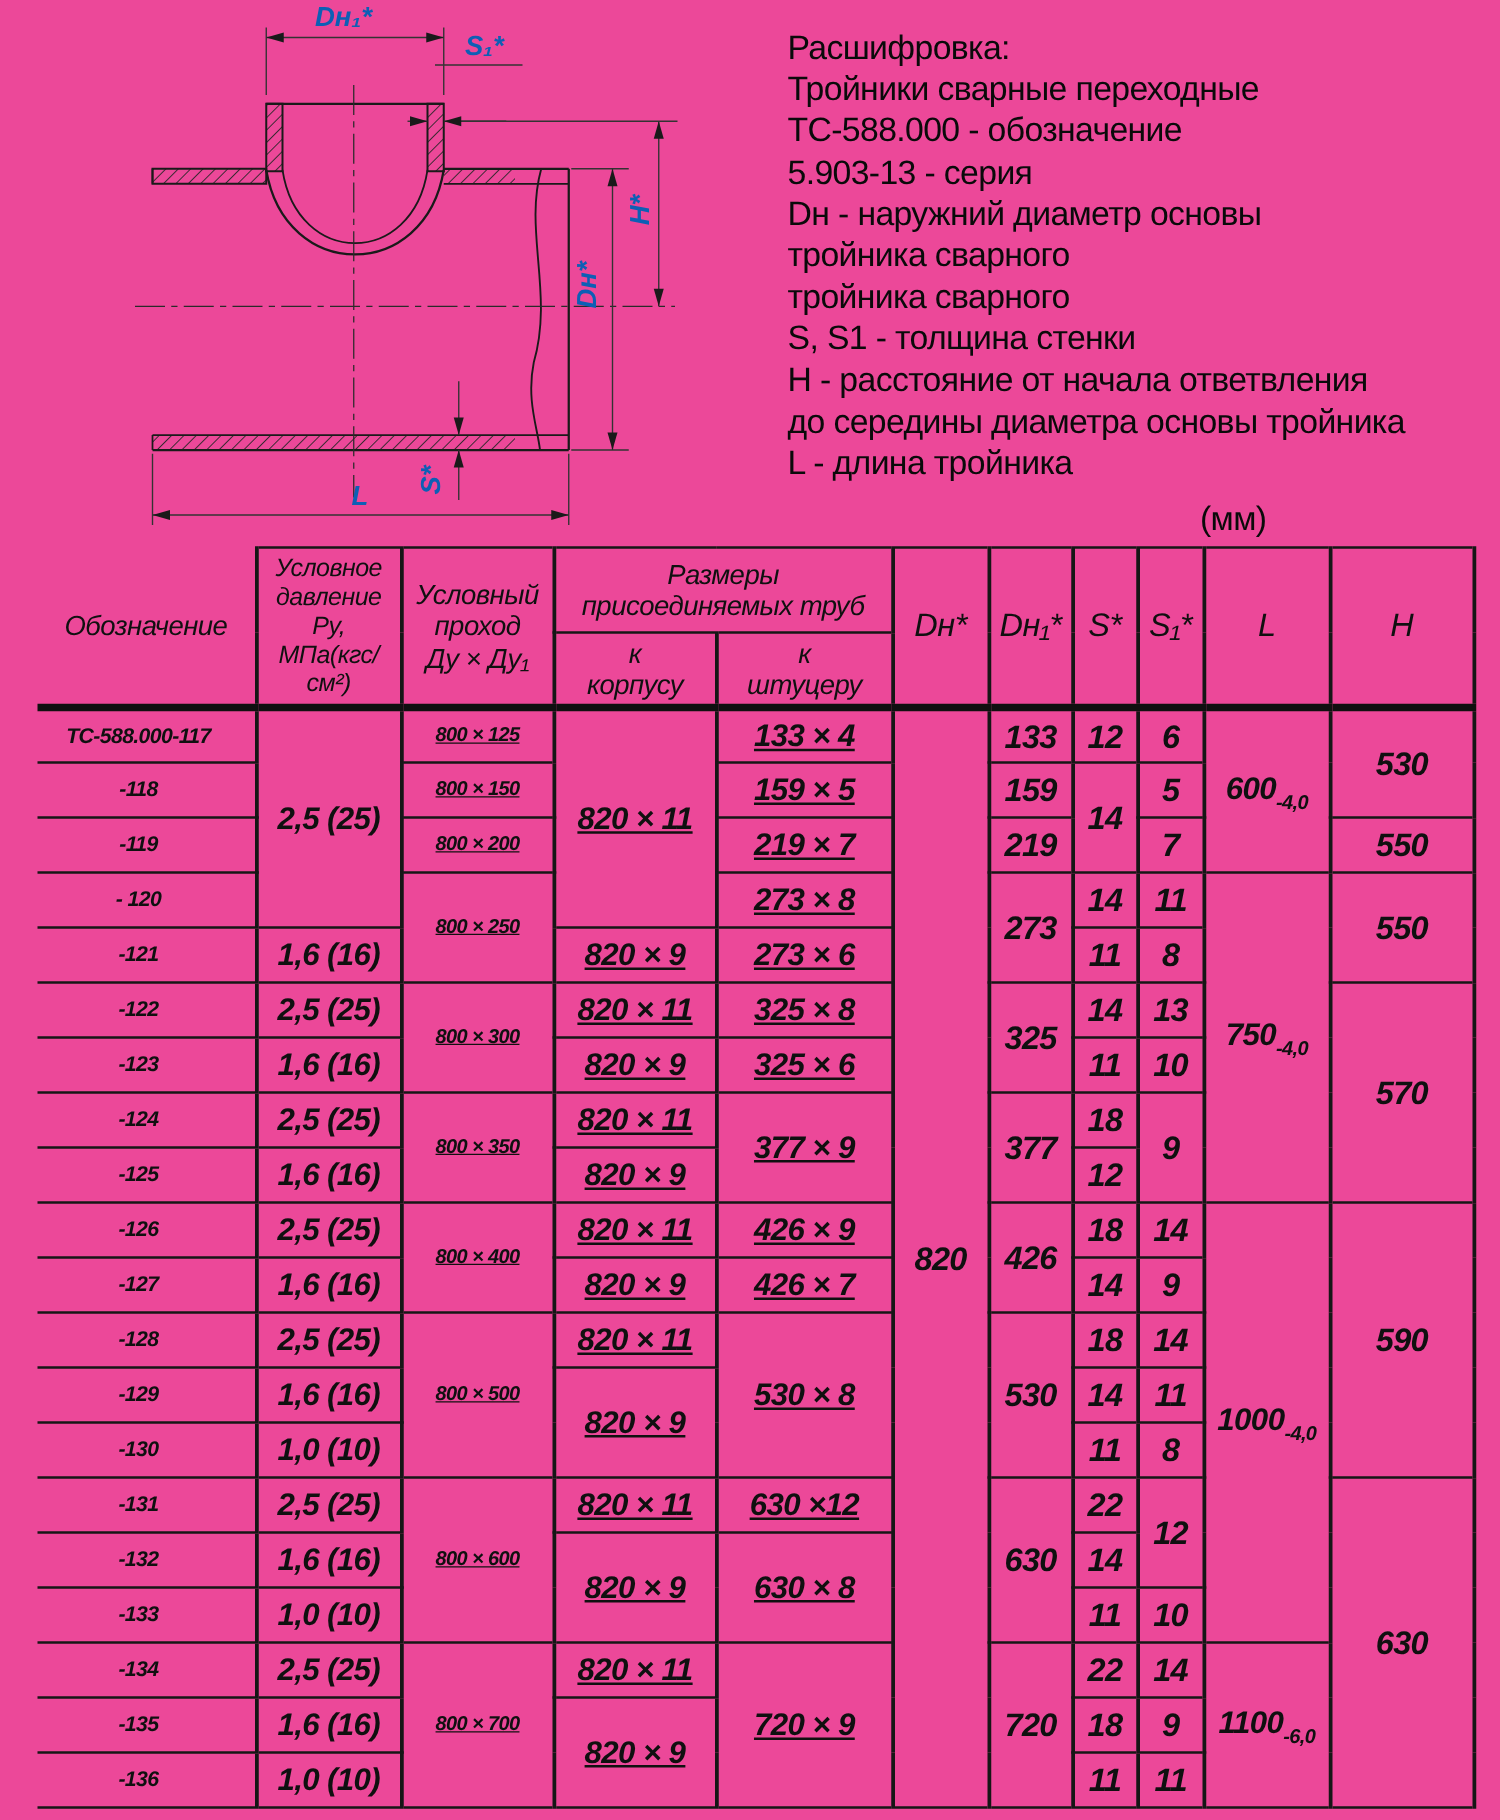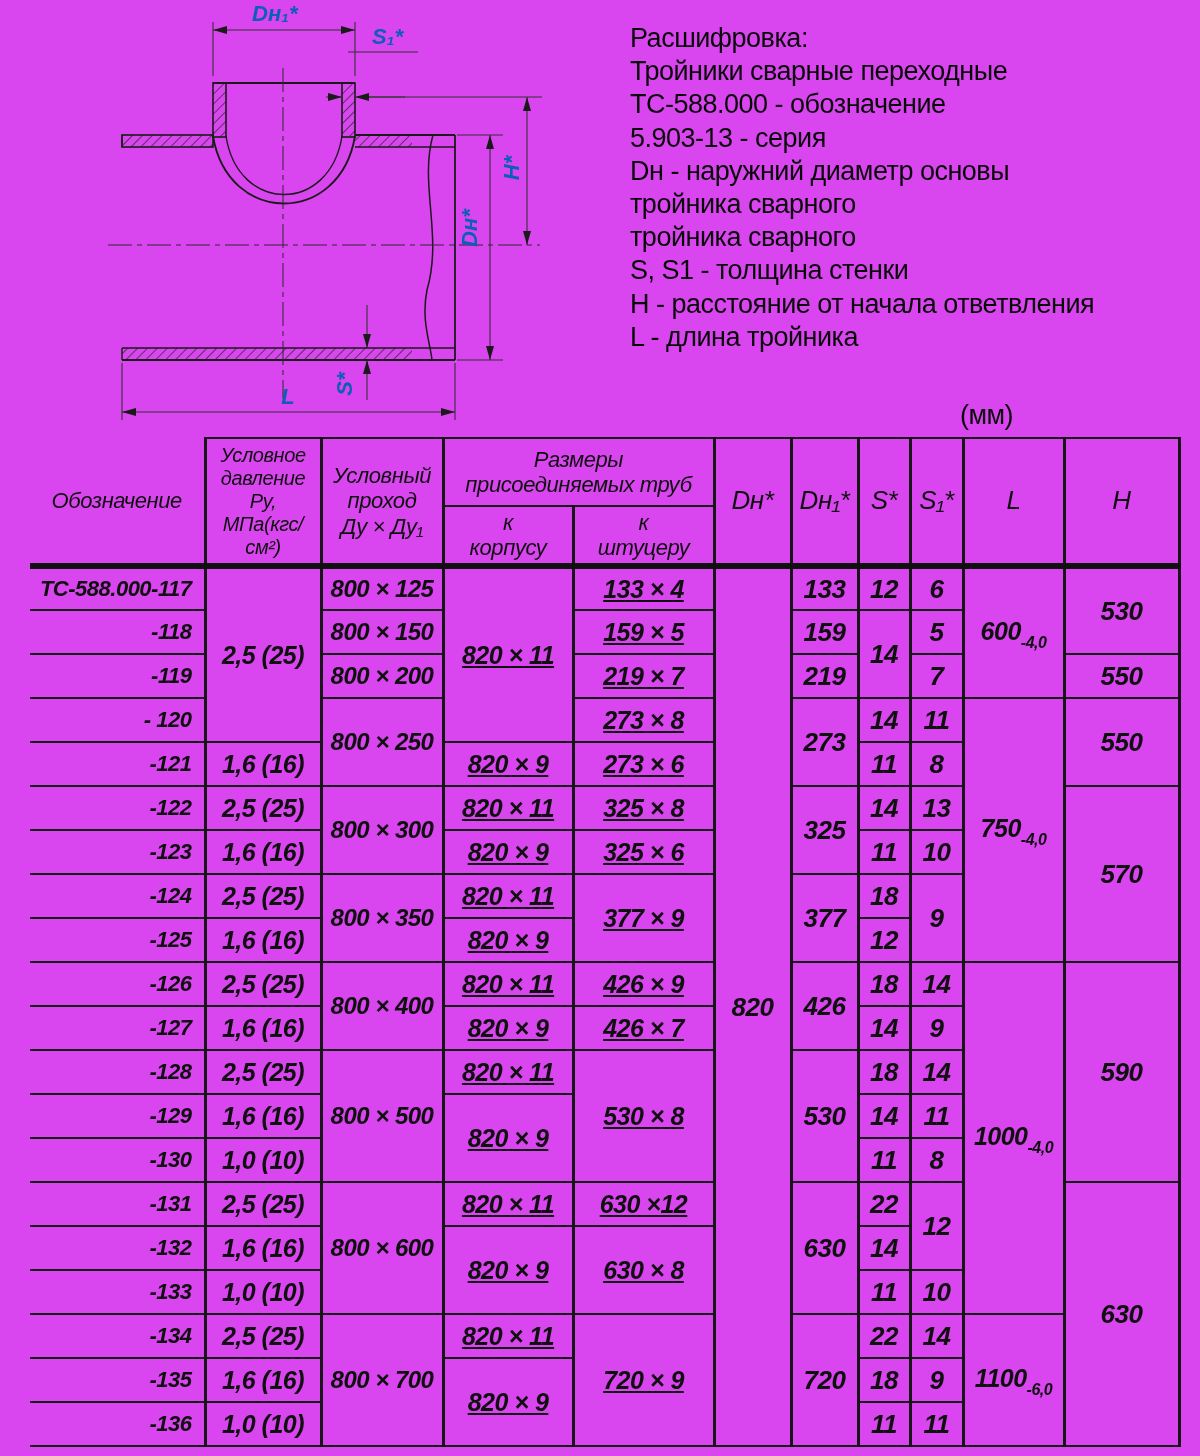--- a/index.html
+++ b/index.html
@@ -1,16 +1,16 @@
 <!DOCTYPE html>
 <html><head>
 <meta charset="utf-8">
 <style>
   html,body{margin:0;padding:0;background:#ffffff;}
-  #page{position:relative;width:1200px;height:1456px;background:#d946ef;overflow:hidden;
+  #page{position:relative;width:1200px;height:1456px;background:#ec4899;overflow:hidden;
         font-family:"Liberation Sans",sans-serif;color:#0c0c0c;}
 
   
   #legend{position:absolute;left:630px;top:6px;width:565px;
           font-size:27px;line-height:33.2px;letter-spacing:-0.5px;color:#0a0a0a;margin-top:16px;}
   #units-note{position:absolute;left:960px;top:400px;width:200px;text-align:left;
           font-size:27px;letter-spacing:-0.5px;color:#0a0a0a;}
 
   
   #drawing{position:absolute;left:0;top:0;}
@@ -20,23 +20,23 @@
   table{border-collapse:collapse;table-layout:fixed;width:1149px;}
   td,th{border:2px solid #161616;border-left-width:3px;border-right-width:3px;
         padding:0;margin:0;overflow:visible;vertical-align:middle;text-align:center;}
   th{font-style:italic;font-weight:400;font-size:22px;line-height:1.15;
      white-space:pre-line;letter-spacing:-0.4px;color:#101010;}
   th.no-frame{border-left:0;border-top:0;}
   thead .deep{border-bottom:6px solid #101010;}
   tbody td{font-style:italic;font-weight:700;font-size:26px;letter-spacing:-0.5px;
      color:#101010;white-space:nowrap;}
   tbody tr{height:44px;}
-  td.c-mark{border-left:0;text-align:right;padding-right:12px;font-size:22px;font-style:italic;}
+  td.c-mark{border-left:0;padding-right:12px;font-size:17px;font-style:italic;}
   td.c-p{font-size:25px;}
-  td.c-du{font-size:24px;}
+  td.c-du{font-size:16px;text-decoration:underline;}
   td.c-body,td.c-stub{font-size:25px;text-decoration:underline;}
   td.c-l{font-size:25px;}
   td.c-l sub{font-size:16px;letter-spacing:-0.5px;position:relative;top:2px;}
   .hdr-sym{font-size:26px;}
 </style>
 </head>
 <body>
 
 <div id="page">
 
@@ -128,20 +128,21 @@
   <div id="legend">
       <div>Расшифровка:</div>
       <div>Тройники сварные переходные</div>
       <div>ТС-588.000 - обозначение</div>
       <div>5.903-13 - серия</div>
       <div>Dн - наружний диаметр основы</div>
       <div>тройника сварного</div>
       <div>тройника сварного</div>
       <div>S, S1 - толщина стенки</div>
       <div>Н - расстояние от начала ответвления</div>
+      <div>до середины диаметра основы тройника</div>
       <div>L - длина тройника</div>
     </div>
   <div id="units-note">(мм)</div>
 
   <div id="spec-table-wrap">
     <table>
       <colgroup>
         <col style="width:175px">
           <col style="width:116px">
           <col style="width:122px">

